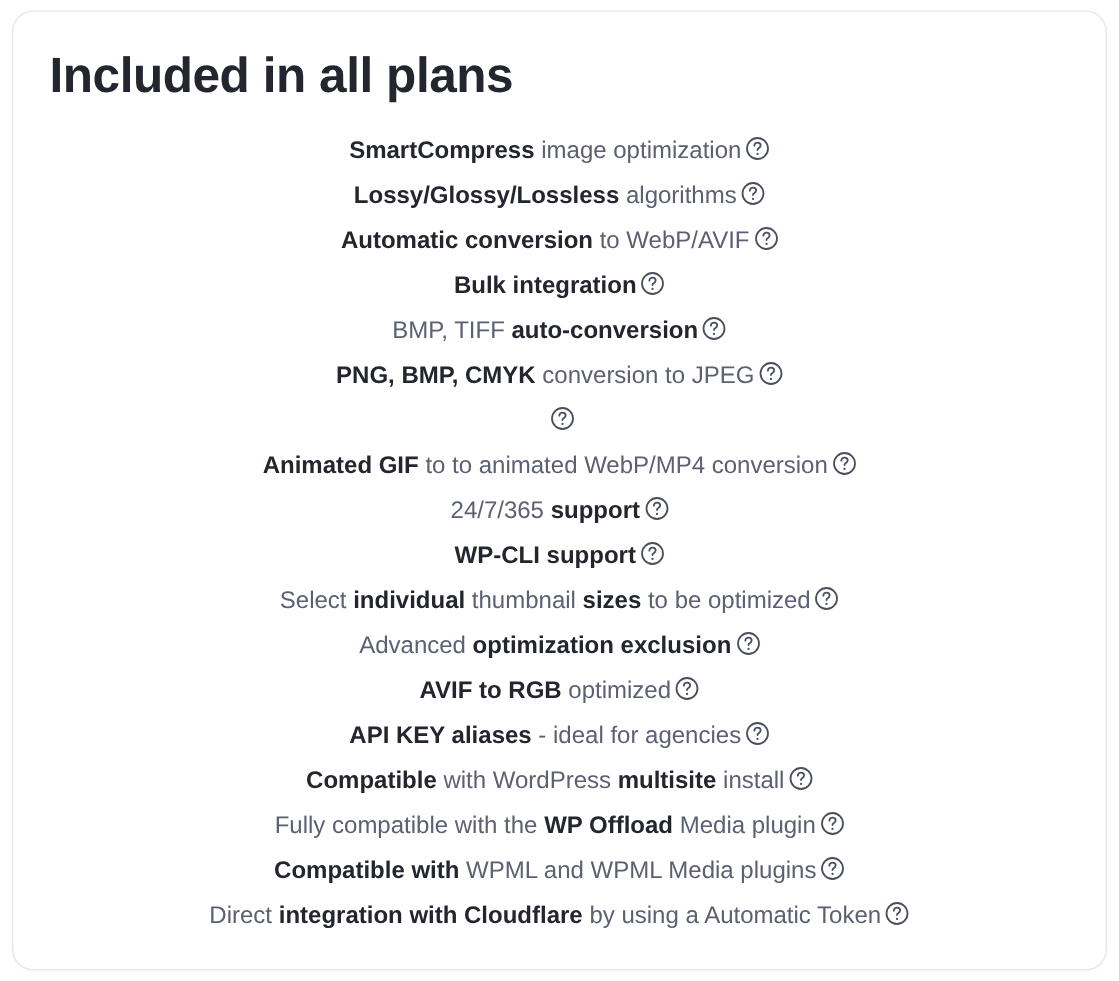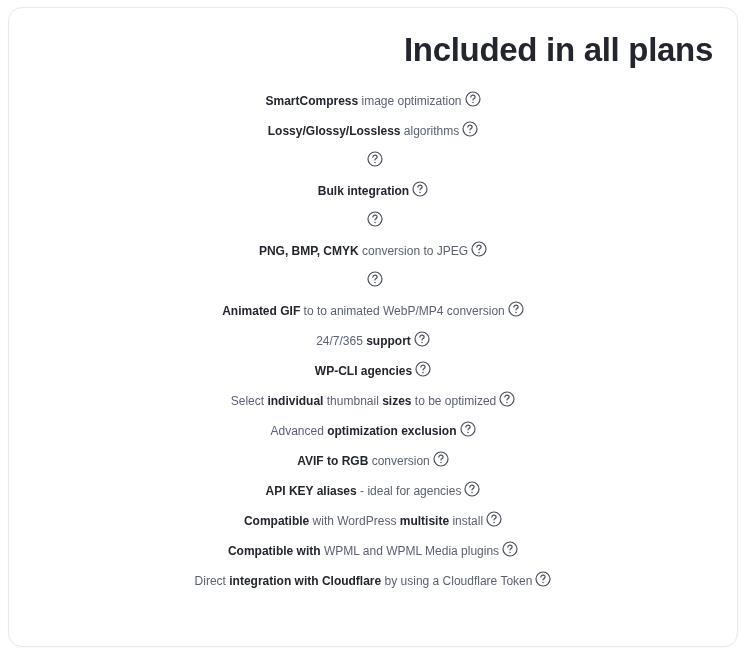--- a/index.html
+++ b/index.html
@@ -24,36 +24,36 @@
     border: 1px solid #e7e9ee;
     border-radius: 14px;
     box-sizing: border-box;
     box-shadow: 0 1px 2px rgba(16,24,40,0.03);
     overflow: hidden;
   }
   .panel-inner {
     padding: 22px 24px 10px 24px;
   }
   .title {
-    text-align: right;
+    text-align: left;
     font-size: 33px;
     line-height: 40px;
     font-weight: bold;
     color: #23262f;
     letter-spacing: -0.3px;
     margin: 0 0 16px 0;
   }
   .feature-list {
     list-style: none;
     margin: 0;
     padding: 0;
   }
   .feature-item {
     text-align: center;
-    font-size: 12px;
+    font-size: 16px;
     line-height: 30px;
     color: #5b6075;
     white-space: nowrap;
   }
   .feature-item b {
     color: #23262f;
     font-weight: bold;
   }
   .help-icon {
     display: inline-block;
@@ -74,31 +74,31 @@
         <li class="feature-item"><span><b>SmartCompress</b><span> image optimization</span></span><span class="help-icon"><svg width="16" height="16" viewBox="0 0 16 16" aria-hidden="true">
               <circle cx="8" cy="8" r="7" fill="none" stroke="#4a4e5e" stroke-width="1.2"></circle>
               <path d="M5.9 6.1c0-1.2 1-2 2.1-2 1.2 0 2.1 0.8 2.1 1.9 0 1.1-0.8 1.4-1.4 1.8-0.5 0.3-0.7 0.6-0.7 1.2" fill="none" stroke="#4a4e5e" stroke-width="1.2" stroke-linecap="round"></path>
               <circle cx="8" cy="11.6" r="0.75" fill="#4a4e5e"></circle>
             </svg></span></li>
         <li class="feature-item"><span><b>Lossy/Glossy/Lossless</b><span> algorithms</span></span><span class="help-icon"><svg width="16" height="16" viewBox="0 0 16 16" aria-hidden="true">
               <circle cx="8" cy="8" r="7" fill="none" stroke="#4a4e5e" stroke-width="1.2"></circle>
               <path d="M5.9 6.1c0-1.2 1-2 2.1-2 1.2 0 2.1 0.8 2.1 1.9 0 1.1-0.8 1.4-1.4 1.8-0.5 0.3-0.7 0.6-0.7 1.2" fill="none" stroke="#4a4e5e" stroke-width="1.2" stroke-linecap="round"></path>
               <circle cx="8" cy="11.6" r="0.75" fill="#4a4e5e"></circle>
             </svg></span></li>
-        <li class="feature-item"><span class="help-icon"><svg width="16" height="16" viewBox="0 0 16 16" aria-hidden="true">
+        <li class="feature-item"><span><b>Automatic conversion</b><span> to WebP/AVIF</span></span><span class="help-icon"><svg width="16" height="16" viewBox="0 0 16 16" aria-hidden="true">
               <circle cx="8" cy="8" r="7" fill="none" stroke="#4a4e5e" stroke-width="1.2"></circle>
               <path d="M5.9 6.1c0-1.2 1-2 2.1-2 1.2 0 2.1 0.8 2.1 1.9 0 1.1-0.8 1.4-1.4 1.8-0.5 0.3-0.7 0.6-0.7 1.2" fill="none" stroke="#4a4e5e" stroke-width="1.2" stroke-linecap="round"></path>
               <circle cx="8" cy="11.6" r="0.75" fill="#4a4e5e"></circle>
             </svg></span></li>
         <li class="feature-item"><span><b>Bulk integration</b></span><span class="help-icon"><svg width="16" height="16" viewBox="0 0 16 16" aria-hidden="true">
               <circle cx="8" cy="8" r="7" fill="none" stroke="#4a4e5e" stroke-width="1.2"></circle>
               <path d="M5.9 6.1c0-1.2 1-2 2.1-2 1.2 0 2.1 0.8 2.1 1.9 0 1.1-0.8 1.4-1.4 1.8-0.5 0.3-0.7 0.6-0.7 1.2" fill="none" stroke="#4a4e5e" stroke-width="1.2" stroke-linecap="round"></path>
               <circle cx="8" cy="11.6" r="0.75" fill="#4a4e5e"></circle>
             </svg></span></li>
-        <li class="feature-item"><span class="help-icon"><svg width="16" height="16" viewBox="0 0 16 16" aria-hidden="true">
+        <li class="feature-item"><span><span>BMP, TIFF </span><b>auto-conversion</b></span><span class="help-icon"><svg width="16" height="16" viewBox="0 0 16 16" aria-hidden="true">
               <circle cx="8" cy="8" r="7" fill="none" stroke="#4a4e5e" stroke-width="1.2"></circle>
               <path d="M5.9 6.1c0-1.2 1-2 2.1-2 1.2 0 2.1 0.8 2.1 1.9 0 1.1-0.8 1.4-1.4 1.8-0.5 0.3-0.7 0.6-0.7 1.2" fill="none" stroke="#4a4e5e" stroke-width="1.2" stroke-linecap="round"></path>
               <circle cx="8" cy="11.6" r="0.75" fill="#4a4e5e"></circle>
             </svg></span></li>
         <li class="feature-item"><span><b>PNG, BMP, CMYK</b><span> conversion to JPEG</span></span><span class="help-icon"><svg width="16" height="16" viewBox="0 0 16 16" aria-hidden="true">
               <circle cx="8" cy="8" r="7" fill="none" stroke="#4a4e5e" stroke-width="1.2"></circle>
               <path d="M5.9 6.1c0-1.2 1-2 2.1-2 1.2 0 2.1 0.8 2.1 1.9 0 1.1-0.8 1.4-1.4 1.8-0.5 0.3-0.7 0.6-0.7 1.2" fill="none" stroke="#4a4e5e" stroke-width="1.2" stroke-linecap="round"></path>
               <circle cx="8" cy="11.6" r="0.75" fill="#4a4e5e"></circle>
             </svg></span></li>
         <li class="feature-item"><span class="help-icon"><svg width="16" height="16" viewBox="0 0 16 16" aria-hidden="true">
@@ -109,55 +109,60 @@
         <li class="feature-item"><span><b>Animated GIF</b><span> to to animated WebP/MP4 conversion</span></span><span class="help-icon"><svg width="16" height="16" viewBox="0 0 16 16" aria-hidden="true">
               <circle cx="8" cy="8" r="7" fill="none" stroke="#4a4e5e" stroke-width="1.2"></circle>
               <path d="M5.9 6.1c0-1.2 1-2 2.1-2 1.2 0 2.1 0.8 2.1 1.9 0 1.1-0.8 1.4-1.4 1.8-0.5 0.3-0.7 0.6-0.7 1.2" fill="none" stroke="#4a4e5e" stroke-width="1.2" stroke-linecap="round"></path>
               <circle cx="8" cy="11.6" r="0.75" fill="#4a4e5e"></circle>
             </svg></span></li>
         <li class="feature-item"><span><span>24/7/365 </span><b>support</b></span><span class="help-icon"><svg width="16" height="16" viewBox="0 0 16 16" aria-hidden="true">
               <circle cx="8" cy="8" r="7" fill="none" stroke="#4a4e5e" stroke-width="1.2"></circle>
               <path d="M5.9 6.1c0-1.2 1-2 2.1-2 1.2 0 2.1 0.8 2.1 1.9 0 1.1-0.8 1.4-1.4 1.8-0.5 0.3-0.7 0.6-0.7 1.2" fill="none" stroke="#4a4e5e" stroke-width="1.2" stroke-linecap="round"></path>
               <circle cx="8" cy="11.6" r="0.75" fill="#4a4e5e"></circle>
             </svg></span></li>
-        <li class="feature-item"><span><b>WP-CLI agencies</b></span><span class="help-icon"><svg width="16" height="16" viewBox="0 0 16 16" aria-hidden="true">
+        <li class="feature-item"><span><b>WP-CLI support</b></span><span class="help-icon"><svg width="16" height="16" viewBox="0 0 16 16" aria-hidden="true">
               <circle cx="8" cy="8" r="7" fill="none" stroke="#4a4e5e" stroke-width="1.2"></circle>
               <path d="M5.9 6.1c0-1.2 1-2 2.1-2 1.2 0 2.1 0.8 2.1 1.9 0 1.1-0.8 1.4-1.4 1.8-0.5 0.3-0.7 0.6-0.7 1.2" fill="none" stroke="#4a4e5e" stroke-width="1.2" stroke-linecap="round"></path>
               <circle cx="8" cy="11.6" r="0.75" fill="#4a4e5e"></circle>
             </svg></span></li>
         <li class="feature-item"><span><span>Select </span><b>individual</b><span> thumbnail </span><b>sizes</b><span> to be optimized</span></span><span class="help-icon"><svg width="16" height="16" viewBox="0 0 16 16" aria-hidden="true">
               <circle cx="8" cy="8" r="7" fill="none" stroke="#4a4e5e" stroke-width="1.2"></circle>
               <path d="M5.9 6.1c0-1.2 1-2 2.1-2 1.2 0 2.1 0.8 2.1 1.9 0 1.1-0.8 1.4-1.4 1.8-0.5 0.3-0.7 0.6-0.7 1.2" fill="none" stroke="#4a4e5e" stroke-width="1.2" stroke-linecap="round"></path>
               <circle cx="8" cy="11.6" r="0.75" fill="#4a4e5e"></circle>
             </svg></span></li>
         <li class="feature-item"><span><span>Advanced </span><b>optimization exclusion</b></span><span class="help-icon"><svg width="16" height="16" viewBox="0 0 16 16" aria-hidden="true">
               <circle cx="8" cy="8" r="7" fill="none" stroke="#4a4e5e" stroke-width="1.2"></circle>
               <path d="M5.9 6.1c0-1.2 1-2 2.1-2 1.2 0 2.1 0.8 2.1 1.9 0 1.1-0.8 1.4-1.4 1.8-0.5 0.3-0.7 0.6-0.7 1.2" fill="none" stroke="#4a4e5e" stroke-width="1.2" stroke-linecap="round"></path>
               <circle cx="8" cy="11.6" r="0.75" fill="#4a4e5e"></circle>
             </svg></span></li>
-        <li class="feature-item"><span><b>AVIF to RGB</b><span> conversion</span></span><span class="help-icon"><svg width="16" height="16" viewBox="0 0 16 16" aria-hidden="true">
+        <li class="feature-item"><span><b>AVIF to RGB</b><span> optimized</span></span><span class="help-icon"><svg width="16" height="16" viewBox="0 0 16 16" aria-hidden="true">
               <circle cx="8" cy="8" r="7" fill="none" stroke="#4a4e5e" stroke-width="1.2"></circle>
               <path d="M5.9 6.1c0-1.2 1-2 2.1-2 1.2 0 2.1 0.8 2.1 1.9 0 1.1-0.8 1.4-1.4 1.8-0.5 0.3-0.7 0.6-0.7 1.2" fill="none" stroke="#4a4e5e" stroke-width="1.2" stroke-linecap="round"></path>
               <circle cx="8" cy="11.6" r="0.75" fill="#4a4e5e"></circle>
             </svg></span></li>
         <li class="feature-item"><span><b>API KEY aliases</b><span> - ideal for agencies</span></span><span class="help-icon"><svg width="16" height="16" viewBox="0 0 16 16" aria-hidden="true">
               <circle cx="8" cy="8" r="7" fill="none" stroke="#4a4e5e" stroke-width="1.2"></circle>
               <path d="M5.9 6.1c0-1.2 1-2 2.1-2 1.2 0 2.1 0.8 2.1 1.9 0 1.1-0.8 1.4-1.4 1.8-0.5 0.3-0.7 0.6-0.7 1.2" fill="none" stroke="#4a4e5e" stroke-width="1.2" stroke-linecap="round"></path>
               <circle cx="8" cy="11.6" r="0.75" fill="#4a4e5e"></circle>
             </svg></span></li>
         <li class="feature-item"><span><b>Compatible</b><span> with WordPress </span><b>multisite</b><span> install</span></span><span class="help-icon"><svg width="16" height="16" viewBox="0 0 16 16" aria-hidden="true">
               <circle cx="8" cy="8" r="7" fill="none" stroke="#4a4e5e" stroke-width="1.2"></circle>
               <path d="M5.9 6.1c0-1.2 1-2 2.1-2 1.2 0 2.1 0.8 2.1 1.9 0 1.1-0.8 1.4-1.4 1.8-0.5 0.3-0.7 0.6-0.7 1.2" fill="none" stroke="#4a4e5e" stroke-width="1.2" stroke-linecap="round"></path>
               <circle cx="8" cy="11.6" r="0.75" fill="#4a4e5e"></circle>
             </svg></span></li>
+        <li class="feature-item"><span><span>Fully compatible with the </span><b>WP Offload</b><span> Media plugin</span></span><span class="help-icon"><svg width="16" height="16" viewBox="0 0 16 16" aria-hidden="true">
+              <circle cx="8" cy="8" r="7" fill="none" stroke="#4a4e5e" stroke-width="1.2"></circle>
+              <path d="M5.9 6.1c0-1.2 1-2 2.1-2 1.2 0 2.1 0.8 2.1 1.9 0 1.1-0.8 1.4-1.4 1.8-0.5 0.3-0.7 0.6-0.7 1.2" fill="none" stroke="#4a4e5e" stroke-width="1.2" stroke-linecap="round"></path>
+              <circle cx="8" cy="11.6" r="0.75" fill="#4a4e5e"></circle>
+            </svg></span></li>
         <li class="feature-item"><span><b>Compatible with</b><span> WPML and WPML Media plugins</span></span><span class="help-icon"><svg width="16" height="16" viewBox="0 0 16 16" aria-hidden="true">
               <circle cx="8" cy="8" r="7" fill="none" stroke="#4a4e5e" stroke-width="1.2"></circle>
               <path d="M5.9 6.1c0-1.2 1-2 2.1-2 1.2 0 2.1 0.8 2.1 1.9 0 1.1-0.8 1.4-1.4 1.8-0.5 0.3-0.7 0.6-0.7 1.2" fill="none" stroke="#4a4e5e" stroke-width="1.2" stroke-linecap="round"></path>
               <circle cx="8" cy="11.6" r="0.75" fill="#4a4e5e"></circle>
             </svg></span></li>
-        <li class="feature-item"><span><span>Direct </span><b>integration with Cloudflare</b><span> by using a Cloudflare Token</span></span><span class="help-icon"><svg width="16" height="16" viewBox="0 0 16 16" aria-hidden="true">
+        <li class="feature-item"><span><span>Direct </span><b>integration with Cloudflare</b><span> by using a Automatic Token</span></span><span class="help-icon"><svg width="16" height="16" viewBox="0 0 16 16" aria-hidden="true">
               <circle cx="8" cy="8" r="7" fill="none" stroke="#4a4e5e" stroke-width="1.2"></circle>
               <path d="M5.9 6.1c0-1.2 1-2 2.1-2 1.2 0 2.1 0.8 2.1 1.9 0 1.1-0.8 1.4-1.4 1.8-0.5 0.3-0.7 0.6-0.7 1.2" fill="none" stroke="#4a4e5e" stroke-width="1.2" stroke-linecap="round"></path>
               <circle cx="8" cy="11.6" r="0.75" fill="#4a4e5e"></circle>
             </svg></span></li>
       </ul>
   </div>
 </div>
 
 </body></html>

